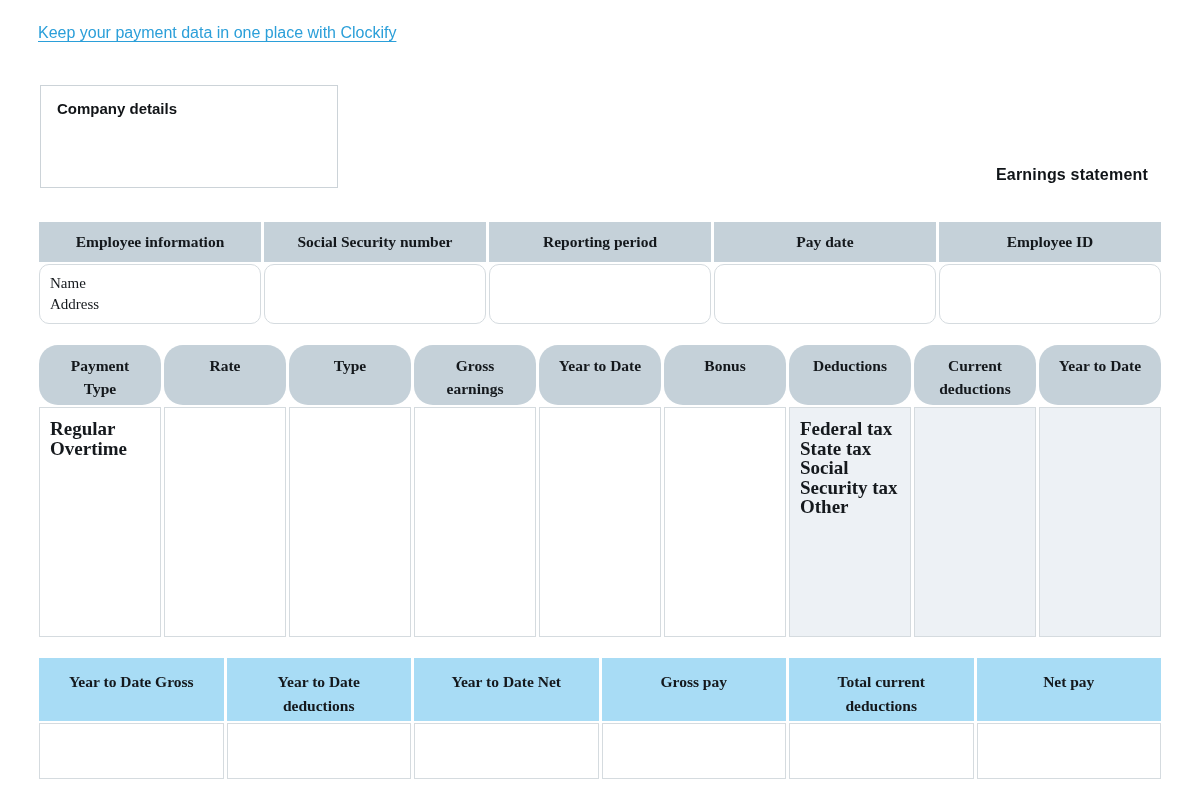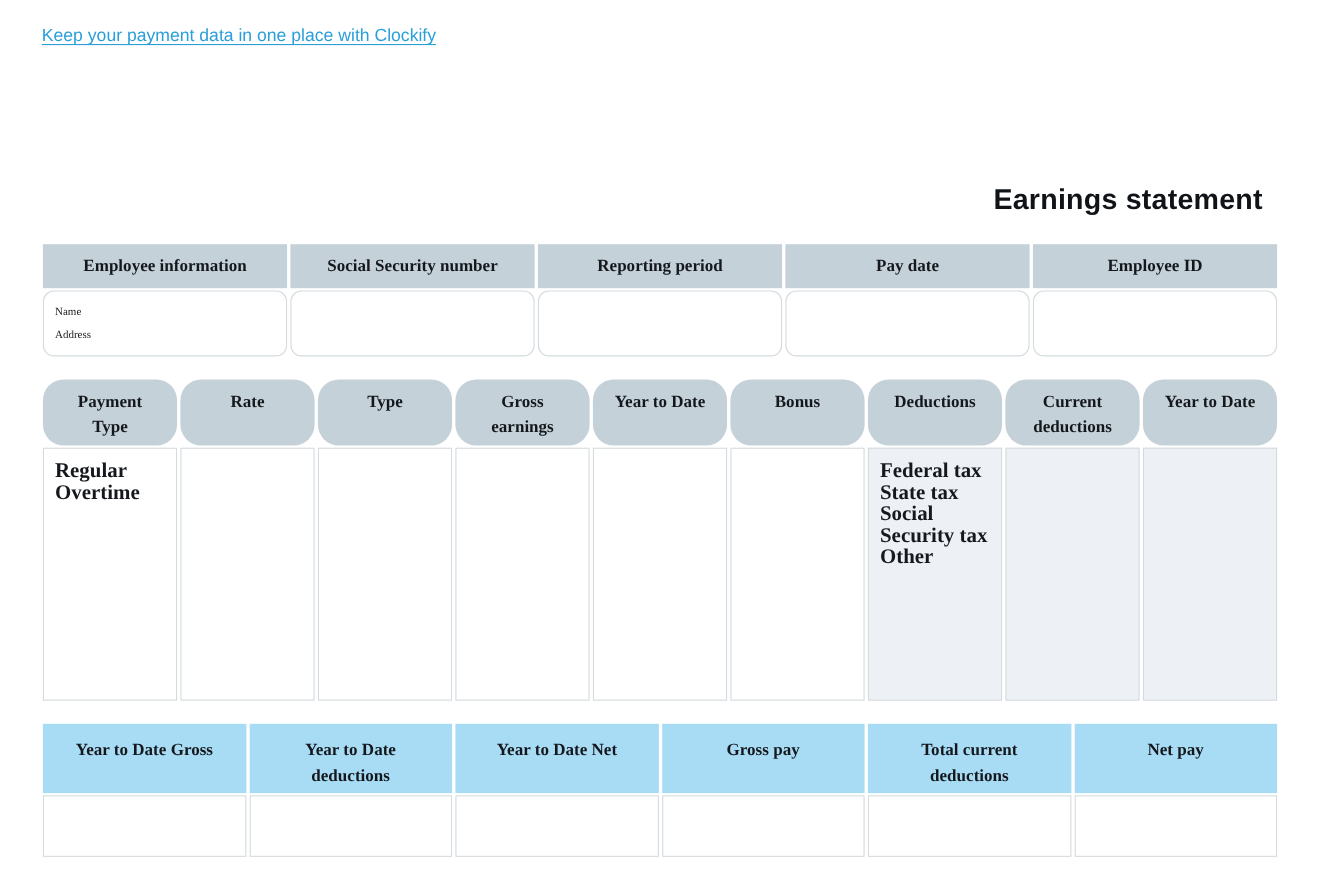--- a/index.html
+++ b/index.html
@@ -22,21 +22,21 @@
     width: 298px; height: 103px;
     border: 1px solid #ccd3d8; box-sizing: border-box;
     background: #ffffff;
   }
   .company-label {
     padding: 14px 16px; font-size: 15px; font-weight: bold; color: #111417;
   }
 
   .title {
     position: absolute; top: 166px; right: 52px; margin: 0;
-    font-size: 26px; font-weight: bold; color: #101418;
+    font-size: 16px; font-weight: bold; color: #101418;
     letter-spacing: 0.2px;
   }
 
   table.tbl {
     position: absolute; left: 36px; width: 1128px;
     border-collapse: separate; border-spacing: 3px 2px;
     table-layout: fixed;
   }
   .tbl th, .tbl td { box-sizing: border-box; font-family: Liberation Serif, serif; }
 
@@ -49,40 +49,43 @@
 
   .tbl td {
     background: #ffffff; border: 1px solid #d5dbdf;
     vertical-align: top; text-align: left;
     padding: 8px 10px; white-space: pre-line;
   }
 
   
   .t1 { top: 220px; }
   .t1 th { height: 40px; font-size: 15.5px; vertical-align: middle; }
-  .t1 td { height: 57px; font-size: 10px; line-height: 21px; font-weight: normal; border-radius: 10px; }
+  .t1 td { height: 57px; font-size: 15px; line-height: 21px; font-weight: normal; border-radius: 10px; }
 
   
   .t2 { top: 343px; }
   .t2 th { height: 60px; font-size: 15.5px; vertical-align: top; padding-top: 9px; line-height: 23px; border-radius: 19px; }
   .t2 td { height: 230px; font-size: 19px; font-weight: bold; line-height: 19.5px; padding-top: 11px; }
   .t2 td.tint { background: #edf1f5; }
 
   
   .t3 { top: 656px; }
   .t3 th { height: 63px; font-size: 15.5px; vertical-align: top; padding-top: 12px; line-height: 24px; }
   .t3 td { height: 56px; font-size: 15px; }
 </style>
 </head>
 <body>
 
 <div class="page">
 
   <a href="#" class="top-link">Keep your payment data in one place with Clockify</a>
 
+  <div class="company-box">
+    <div class="company-label">Company details</div>
+  </div>
 
   <h1 class="title">Earnings statement</h1>
 
   <table class="tbl t1">
     <thead>
       <tr>
         <th class="th-gray">Employee information</th>
         <th class="th-gray">Social Security number</th>
         <th class="th-gray">Reporting period</th>
         <th class="th-gray">Pay date</th>

